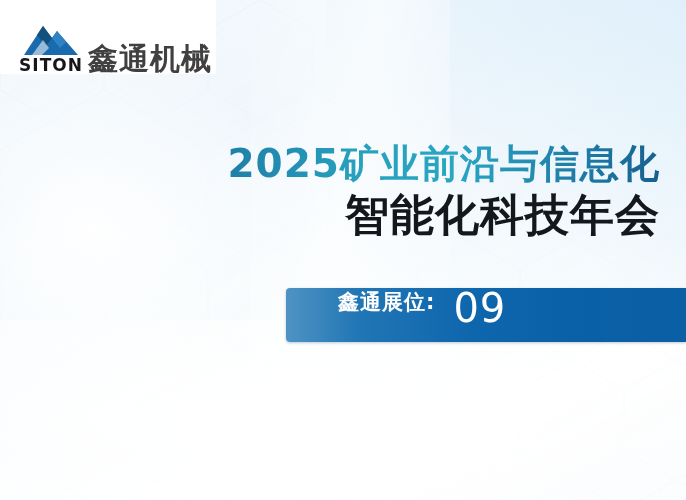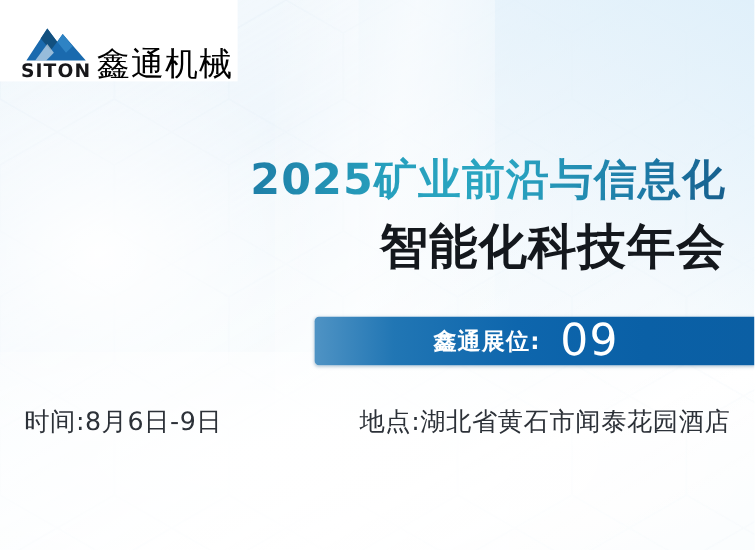--- a/index.html
+++ b/index.html
@@ -89,24 +89,24 @@
     font-family: "DejaVu Sans", "Liberation Sans", sans-serif;
     font-weight: bold;
     font-size: 17px;
     letter-spacing: 1px;
     color: #17171a;
     line-height: 1;
     margin-top: 1px;
   }
   .logo-wordmark-cn {
     font-family: "DejaVu Sans", "Liberation Sans", sans-serif;
-    font-weight: normal;
+    font-weight: bold;
     font-size: 30px;
     letter-spacing: 1px;
-    color: #000000;
+    color: #404040;
     line-height: 1;
     margin-left: 6px;
     white-space: nowrap;
   }
 
   
   .headline {
     position: absolute;
     right: 26px;
     top: 142px;
@@ -127,37 +127,37 @@
     -webkit-text-fill-color: transparent;
   }
   .headline-line2 {
     font-family: "DejaVu Sans", "Liberation Sans", sans-serif;
     font-weight: bold;
     font-size: 44px;
     line-height: 1.15;
     letter-spacing: 1px;
     white-space: nowrap;
     color: #14181d;
-    margin-top: 14px;
+    margin-top: 4px;
   }
 
   
   .booth-banner {
     position: absolute;
     left: 286px;
     top: 288px;
     width: 400px;
-    height: 44px;
+    height: 54px;
     border-radius: 4px 0 0 4px;
     background: linear-gradient(90deg, #4f93c4 0%, #2176b4 18%, #0e66ad 46%, #0a60a6 75%, #0b5fa4 100%);
     box-shadow: 0 1px 3px rgba(12,70,120,0.28);
     display: flex;
-    align-items: center;
+    align-items: flex-start;
     box-sizing: border-box;
-    padding-left: 108px;
+    padding-left: 52px;
     overflow: hidden;
   }
   .booth-label {
     font-family: "DejaVu Sans", "Liberation Sans", sans-serif;
     font-weight: bold;
     font-size: 21px;
     color: #ffffff;
     letter-spacing: 1px;
     white-space: nowrap;
   }
@@ -248,18 +248,14 @@
   <div class="headline">
     <div class="headline-line1">2025矿业前沿与信息化</div>
     <div class="headline-line2">智能化科技年会</div>
   </div>
 
   <div class="booth-banner">
     <span class="booth-label">鑫通展位:</span>
     <span class="booth-number">09</span>
   </div>
 
-  <div class="footer-info">
-    <span class="footer-time">时间:8月6日-9日</span>
-    <span class="footer-place">地点:湖北省黄石市闻泰花园酒店</span>
-  </div>
 
 </div>
 
 </body></html>

